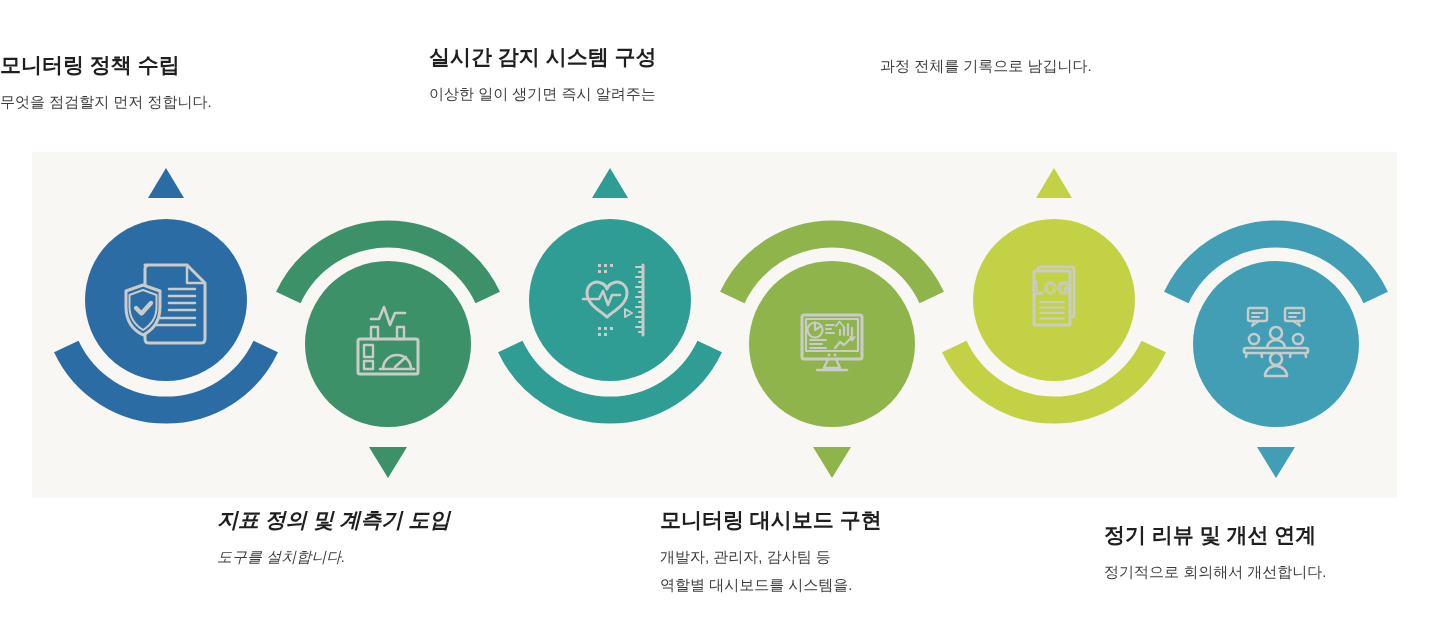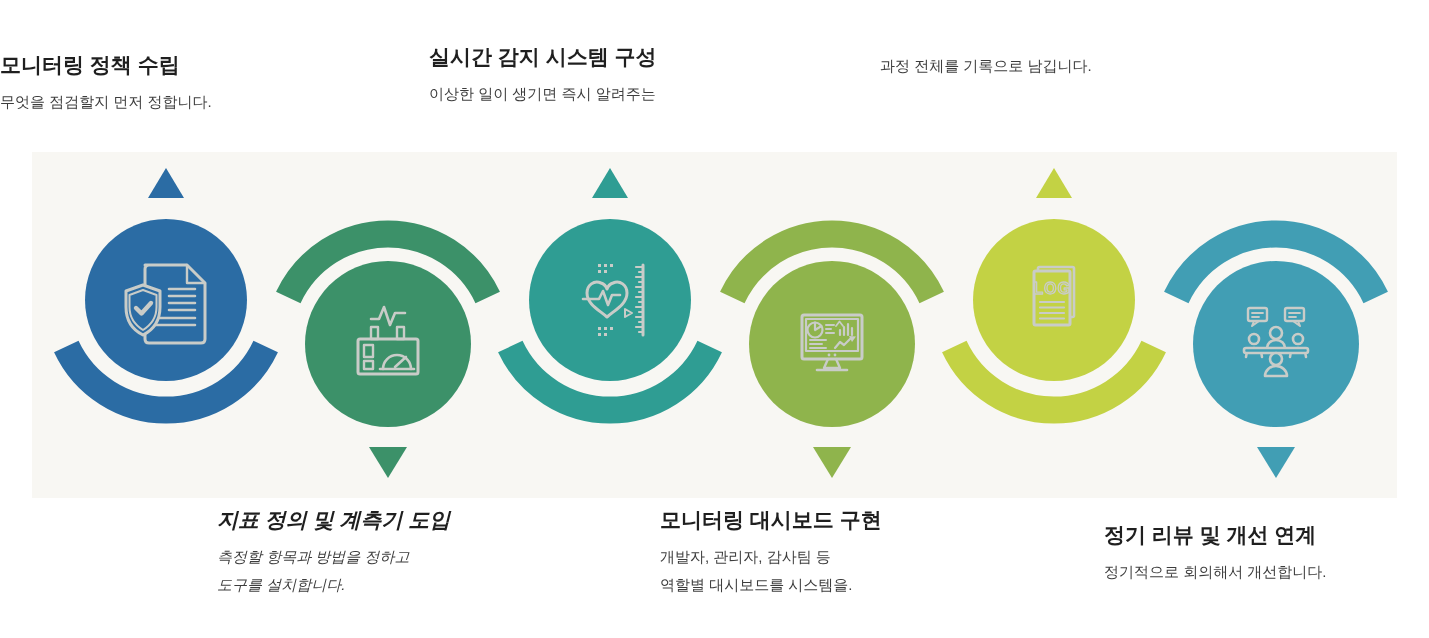--- a/index.html
+++ b/index.html
@@ -180,21 +180,20 @@
 
   <div class="step-label" style="left:880px; top:52px; width:340px;">
     <div class="step-desc">
       <div>과정 전체를 기록으로 남깁니다.</div>
     </div>
   </div>
 
   <div class="step-label" style="left:217px; top:505px; width:340px;font-style:italic;">
     <div class="step-title">지표 정의 및 계측기 도입</div>
     <div class="step-desc">
-      <div>측정할 항목과 방법을 정하고</div>
       <div>도구를 설치합니다.</div>
     </div>
   </div>
 
   <div class="step-label" style="left:660px; top:505px; width:340px;">
     <div class="step-title">모니터링 대시보드 구현</div>
     <div class="step-desc">
       <div>개발자, 관리자, 감사팀 등</div>
       <div>역할별 대시보드를 시스템을.</div>
     </div>

